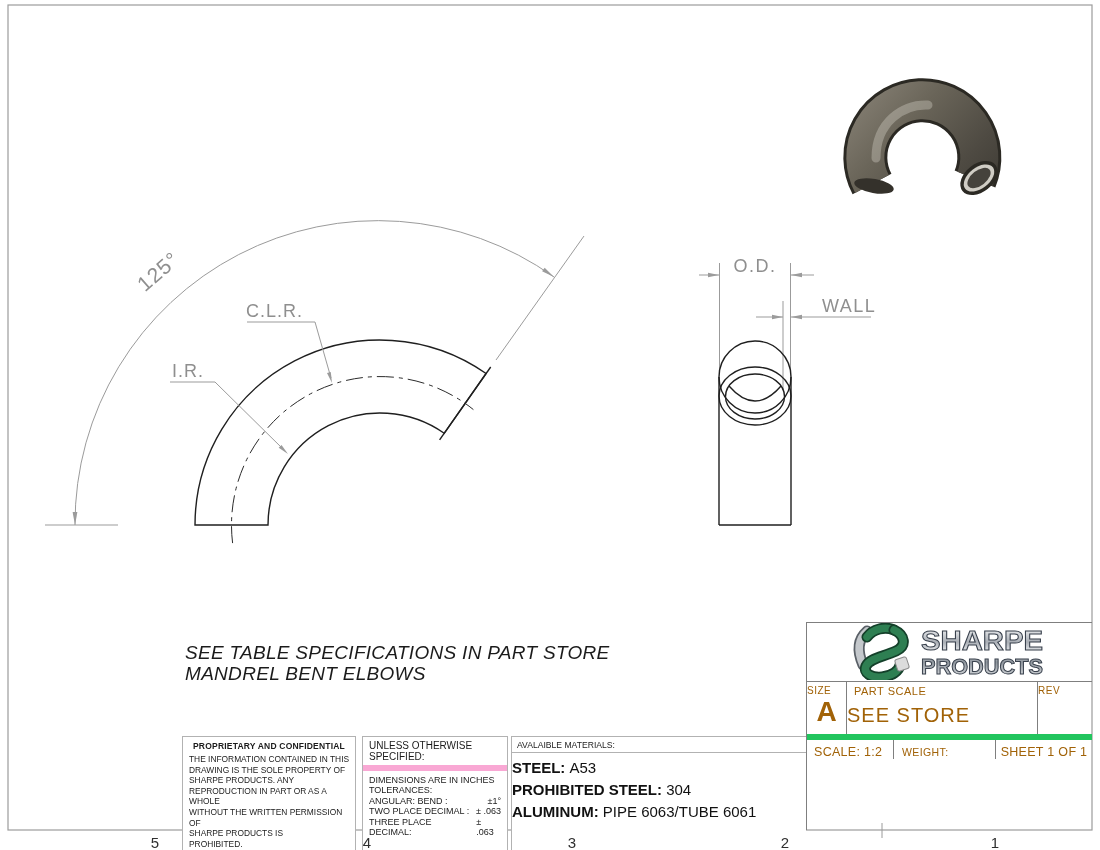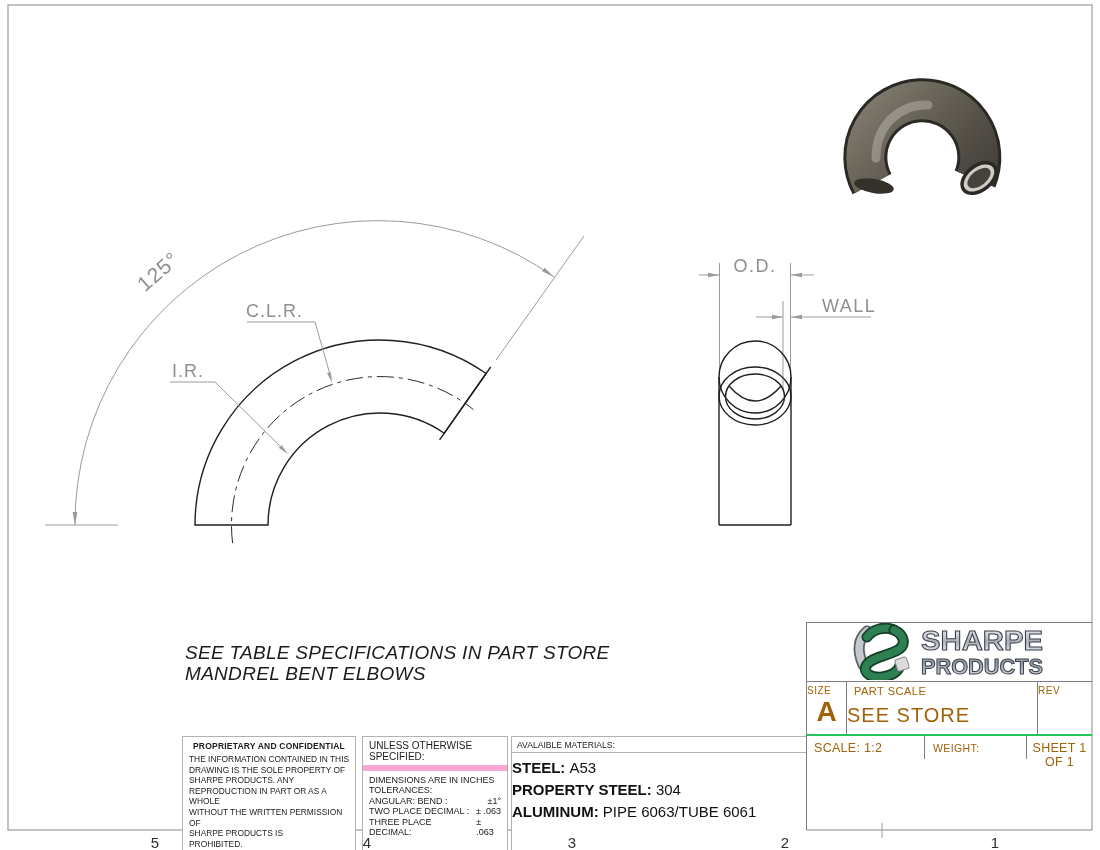--- a/index.html
+++ b/index.html
@@ -25,34 +25,34 @@
   .mat-rows{margin:4px 0 0 0;color:#111;}
   .mat-row{font-size:15px;line-height:22px;white-space:nowrap;}
   .mat-row b{font-weight:bold;}
   
   .tb{position:absolute;left:806px;top:622px;width:286px;height:208px;
       border-left:1px solid #7f7f7f;border-top:1px solid #7f7f7f;box-sizing:border-box;color:#a16207;}
   .tb-row{position:relative;box-sizing:border-box;}
   .tb-logo{height:58px;}
   .tb-title{height:72px;border-top:1px solid #7f7f7f;}
   .tb-size{height:53px;border-top:1px solid #7f7f7f;display:flex;}
-  .tb-scale{height:25px;border-top:2px solid #22c55e;display:flex;}
+  .tb-scale{height:25px;border-top:6px solid #22c55e;display:flex;}
   .title-label{position:absolute;left:5px;top:3px;font-size:10px;letter-spacing:.5px;}
   .title-lines{position:absolute;left:0;right:0;top:16px;text-align:center;
                font-size:20px;line-height:22px;letter-spacing:1px;}
   .cell{box-sizing:border-box;position:relative;height:100%;}
   .c-size{width:39px;}
   .c-part{width:192px;border-left:1px solid #7f7f7f;border-right:1px solid #7f7f7f;}
   .c-rev{flex:1;}
   .lbl-sm{position:absolute;top:3px;left:0;right:0;text-align:left;font-size:10px;letter-spacing:.5px;}
   .size-a{position:absolute;top:14px;left:0;right:0;text-align:center;font-size:28px;font-weight:bold;}
   .part-label{position:absolute;top:3px;left:7px;font-size:11px;letter-spacing:.5px;}
   .part-value{position:absolute;top:22px;left:0;right:0;text-align:left;font-size:20px;letter-spacing:1px;}
   .c-scale{width:86px;}
-  .c-weight{width:103px;border-left:1px solid #7f7f7f;border-right:1px solid #7f7f7f;margin-left:31px;}
+  .c-weight{width:103px;border-left:1px solid #7f7f7f;border-right:1px solid #7f7f7f;}
   .c-sheet{flex:1;}
   .scale-txt{position:absolute;top:5px;left:7px;font-size:12.5px;letter-spacing:.3px;}
   .weight-txt{position:absolute;top:6px;left:8px;font-size:10.5px;letter-spacing:.4px;}
   .sheet-txt{position:absolute;top:5px;left:0;right:0;text-align:center;font-size:12.5px;letter-spacing:.3px;}
   
   .zone{position:absolute;top:834px;width:30px;text-align:center;font-size:15px;color:#2f2f2f;}
 </style>
 </head>
 <body>
 
@@ -197,21 +197,21 @@
         <span>THREE PLACE DECIMAL:</span>
         <span>± .063</span>
       </div>
     </div>
   </div>
 
   <div class="box mat">
     <div class="mat-head">AVALAIBLE MATERIALS:</div>
     <div class="mat-rows">
       <div class="mat-row"><b>STEEL:</b>&nbsp;<span>A53</span></div>
-      <div class="mat-row"><b>PROPERTY STEEL:</b>&nbsp;<span>304</span></div>
+      <div class="mat-row"><b>PROHIBITED STEEL:</b>&nbsp;<span>304</span></div>
       <div class="mat-row"><b>ALUMINUM:</b>&nbsp;<span>PIPE 6063/TUBE 6061</span></div>
     </div>
   </div>
 
   <div class="tb">
 
     <div class="tb-row tb-logo">
       <svg width="284" height="57" viewBox="806 622 284 57">
 
         <g fill="none" stroke-linecap="round">

